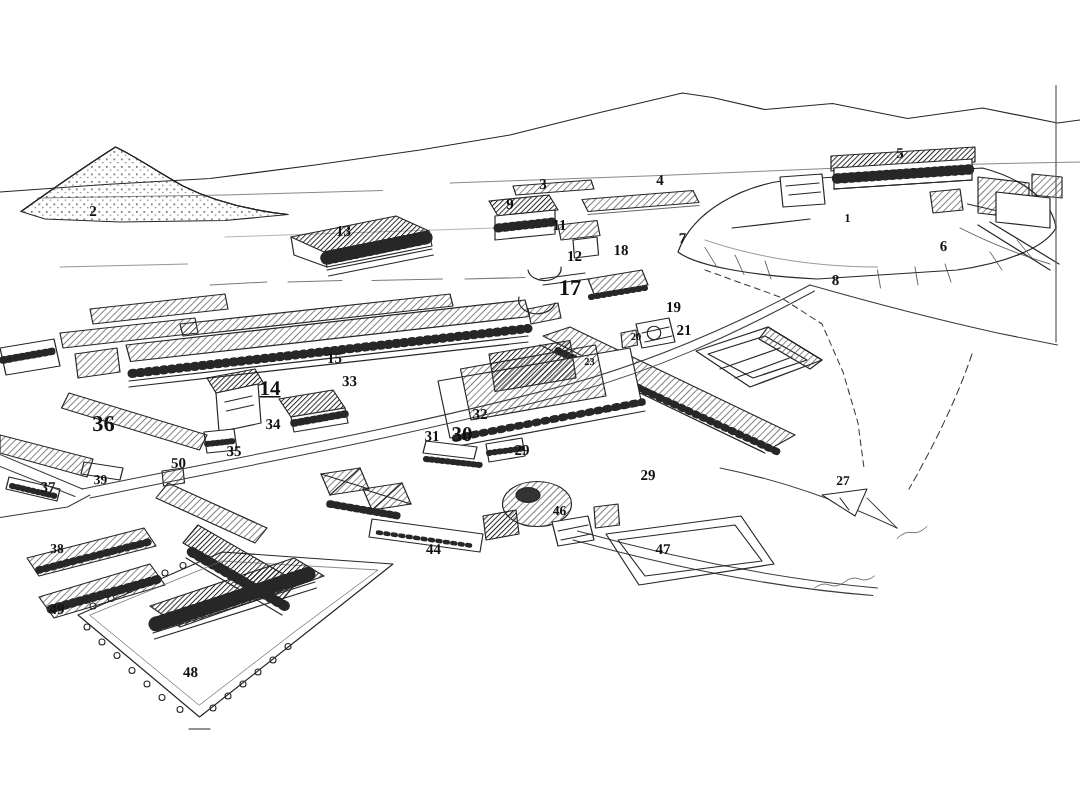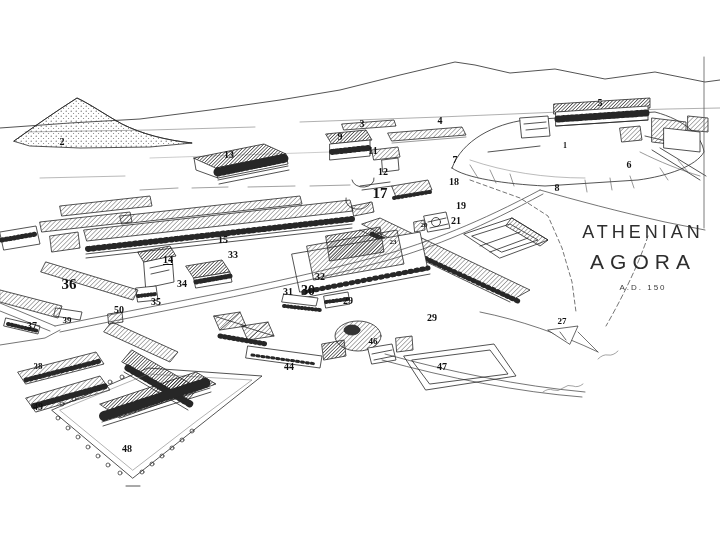--- a/index.html
+++ b/index.html
@@ -263,25 +263,25 @@
       <div class="map-label" style="left: 362px; top: 124px; font-size: 10px;">3</div>
       <div class="map-label" style="left: 440px; top: 121px; font-size: 10px;">4</div>
       <div class="map-label" style="left: 600px; top: 103px; font-size: 10px;">5</div>
       <div class="map-label" style="left: 629px; top: 165px; font-size: 10px;">6</div>
       <div class="map-label" style="left: 455px; top: 160px; font-size: 10px;">7</div>
       <div class="map-label" style="left: 557px; top: 188px; font-size: 10px;">8</div>
       <div class="map-label" style="left: 340px; top: 137px; font-size: 10px;">9</div>
       <div class="map-label" style="left: 373px; top: 151px; font-size: 10px;">11</div>
       <div class="map-label" style="left: 383px; top: 172px; font-size: 10px;">12</div>
       <div class="map-label" style="left: 229px; top: 155px; font-size: 10px;">13</div>
-      <div class="map-label" style="left: 168px; top: 260px; font-size: 10px; text-decoration: underline;">14</div>
+      <div class="map-label" style="left: 180px; top: 260px; font-size: 14px; text-decoration: underline;">14</div>
       <div class="map-label" style="left: 223px; top: 240px; font-size: 10px;">15</div>
       <div class="map-label" style="left: 380px; top: 193px; font-size: 15px;">17</div>
-      <div class="map-label" style="left: 414px; top: 182px; font-size: 10px; margin-left: 40px;">18</div>
-      <div class="map-label" style="left: 449px; top: 206px; font-size: 10px; margin-left: 12px;">19</div>
+      <div class="map-label" style="left: 414px; top: 168px; font-size: 10px;">18</div>
+      <div class="map-label" style="left: 449px; top: 206px; font-size: 10px;">19</div>
       <div class="map-label" style="left: 424px; top: 225px; font-size: 7px;">20</div>
       <div class="map-label" style="left: 456px; top: 221px; font-size: 10px;">21</div>
       <div class="map-label" style="left: 432px; top: 318px; font-size: 10px;">29</div>
       <div class="map-label" style="left: 393px; top: 242px; font-size: 7px;">23</div>
       <div class="map-label" style="left: 562px; top: 321px; font-size: 9px;">27</div>
       <div class="map-label" style="left: 348px; top: 301px; font-size: 10px;">29</div>
       <div class="map-label" style="left: 308px; top: 291px; font-size: 14px;">30</div>
       <div class="map-label" style="left: 288px; top: 292px; font-size: 10px;">31</div>
       <div class="map-label" style="left: 320px; top: 277px; font-size: 10px;">32</div>
       <div class="map-label" style="left: 233px; top: 255px; font-size: 10px;">33</div>
@@ -292,19 +292,14 @@
       <div class="map-label" style="left: 38px; top: 366px; font-size: 9px;">38</div>
       <div class="map-label" style="left: 67px; top: 320px; font-size: 9px;">39</div>
       <div class="map-label" style="left: 289px; top: 367px; font-size: 10px;">44</div>
       <div class="map-label" style="left: 373px; top: 341px; font-size: 9px;">46</div>
       <div class="map-label" style="left: 442px; top: 367px; font-size: 10px;">47</div>
       <div class="map-label" style="left: 127px; top: 449px; font-size: 10px;">48</div>
       <div class="map-label" style="left: 38px; top: 407px; font-size: 10px;">49</div>
       <div class="map-label" style="left: 119px; top: 310px; font-size: 10px;">50</div>
     </div>
 
-<div class="title-block">
-  <div class="title-line1">ATHENIAN</div>
-  <div class="title-line2">AGORA</div>
-  <div class="title-sub">A.D. 150</div>
+
 </div>
 
-</div>
-
 </body></html>

